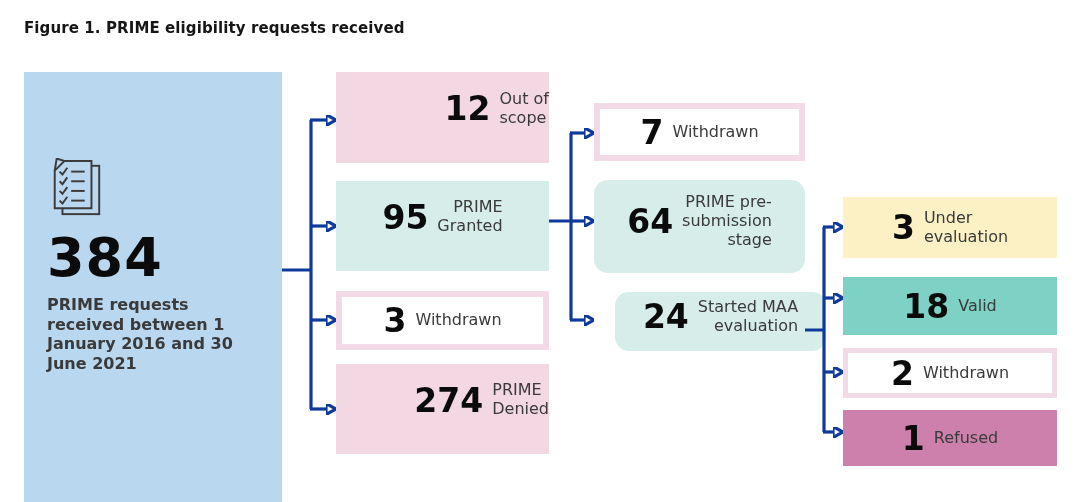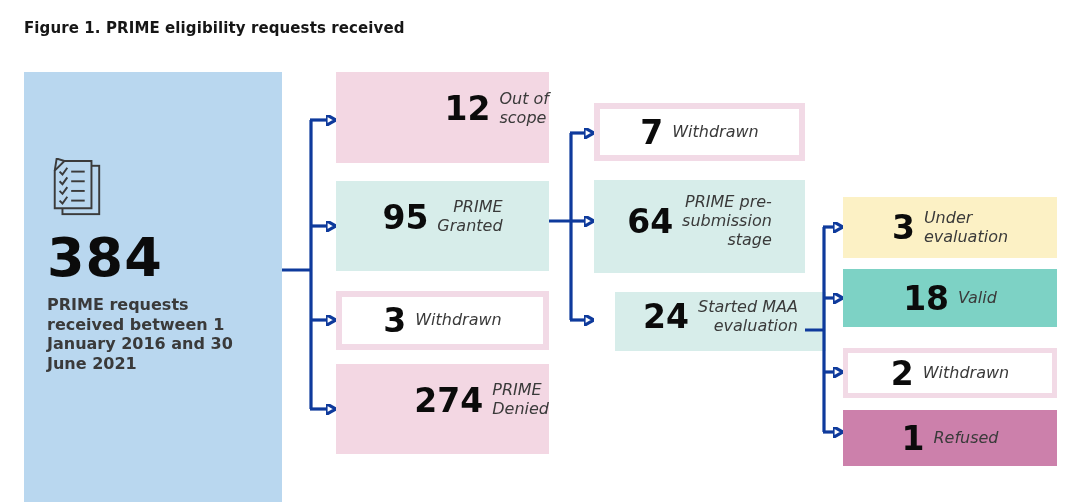--- a/index.html
+++ b/index.html
@@ -26,32 +26,32 @@
     display:block;margin-top:8px;font-size:16px;color:var(--label-text);
     line-height:1.24;white-space:pre-line;font-weight:bold;
   }
 
   
   .node{
     position:absolute;box-sizing:border-box;
     display:flex;align-items:center;justify-content:center;gap:9px;
   }
   .node--tall{padding-bottom:18px;}
-  .node--mid{padding-bottom:10px;}
+  .node--mid{padding-bottom:10px;border-radius:14px;}
   .pink{background:var(--box-pink);justify-content:flex-end;}
   .teal{background:var(--box-teal);text-align:right;}
   .yellow{background:var(--box-yellow);}
-  .green{background:var(--box-green);}
+  .green{background:var(--box-green);margin-top:8px;}
   .magenta{background:var(--box-magenta);}
   .outlined{background:#ffffff;border:6px solid var(--outline-pink);}
   .num{
     font-size:33px;font-weight:700;color:var(--number-text);line-height:1;
   }
   .lbl{
-    font-size:16px;color:var(--label-text);line-height:1.17;white-space:pre-line;font-style:italic;
+    font-size:16px;color:var(--label-text);line-height:1.17;white-space:pre-line;
   }
 
   
   .connectors{
     position:absolute;left:0;top:0;width:1080px;height:502px;
     pointer-events:none;z-index:5;
   }
   .connectors path{stroke:var(--connector-blue);stroke-width:3.2;fill:none;}
   .arrowhead{fill:var(--connector-blue);stroke:none;}
 

